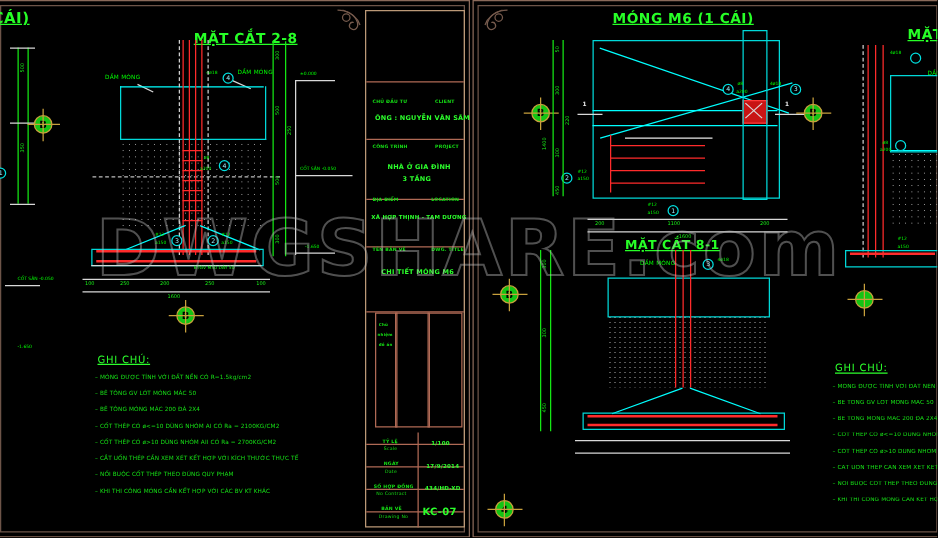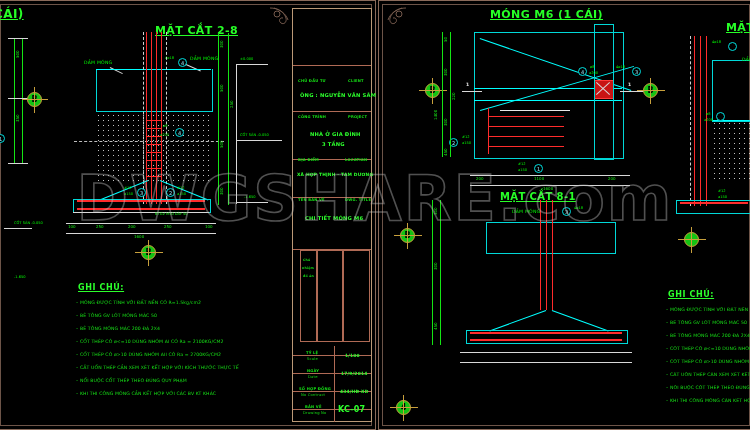--- a/index.html
+++ b/index.html
@@ -43,21 +43,21 @@
 
   
   .tb{position:absolute;border:1px solid #b97; box-sizing:border-box;}
   .tb-row{position:absolute;left:0;right:0;border-top:1px solid #b06a55;box-sizing:border-box;}
   .tb-cap{position:absolute;color:#15e015;font-size:3.7px;font-weight:bold;letter-spacing:.2px;white-space:nowrap;}
   .tb-val{position:absolute;color:#2cff2c;font-size:5.2px;font-weight:bold;letter-spacing:.2px;white-space:nowrap;}
   .tb-val.sm{font-size:4.4px;}
   .tb-val.big{font-size:8px;}
 
   
-  .notes-title{position:absolute;color:#2cff2c;font-size:8px;font-weight:bold;text-decoration:underline;letter-spacing:.6px;}
+  .notes-title{position:absolute;color:#2cff2c;font-size:8px;font-weight:normal;text-decoration:underline;letter-spacing:.6px;}
   .note{position:absolute;color:#16e016;font-size:4.6px;white-space:nowrap;letter-spacing:.1px;}
 
   
   .wm{position:absolute;left:0;top:168px;width:750px;text-align:center;
       font-family:"DejaVu Sans",sans-serif;font-weight:bold;font-size:62px;letter-spacing:2px;
       color:transparent;-webkit-text-stroke:1.6px rgba(190,190,190,.42);
       text-stroke:1.6px rgba(190,190,190,.42);pointer-events:none;user-select:none;line-height:1;}
 </style>
 </head>
 <body>

